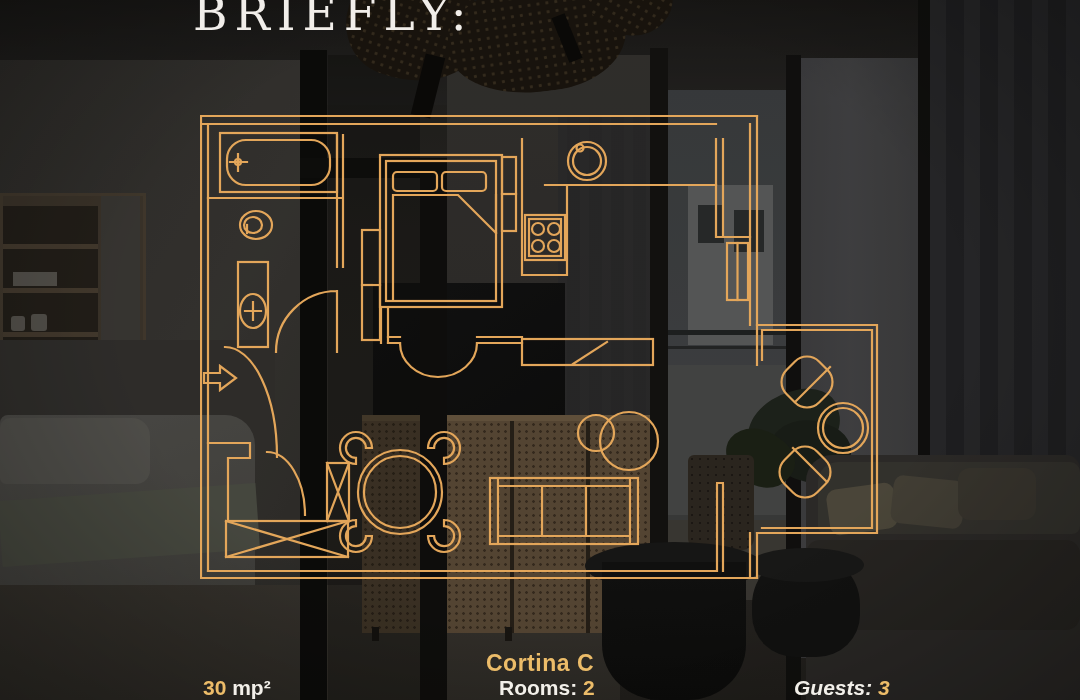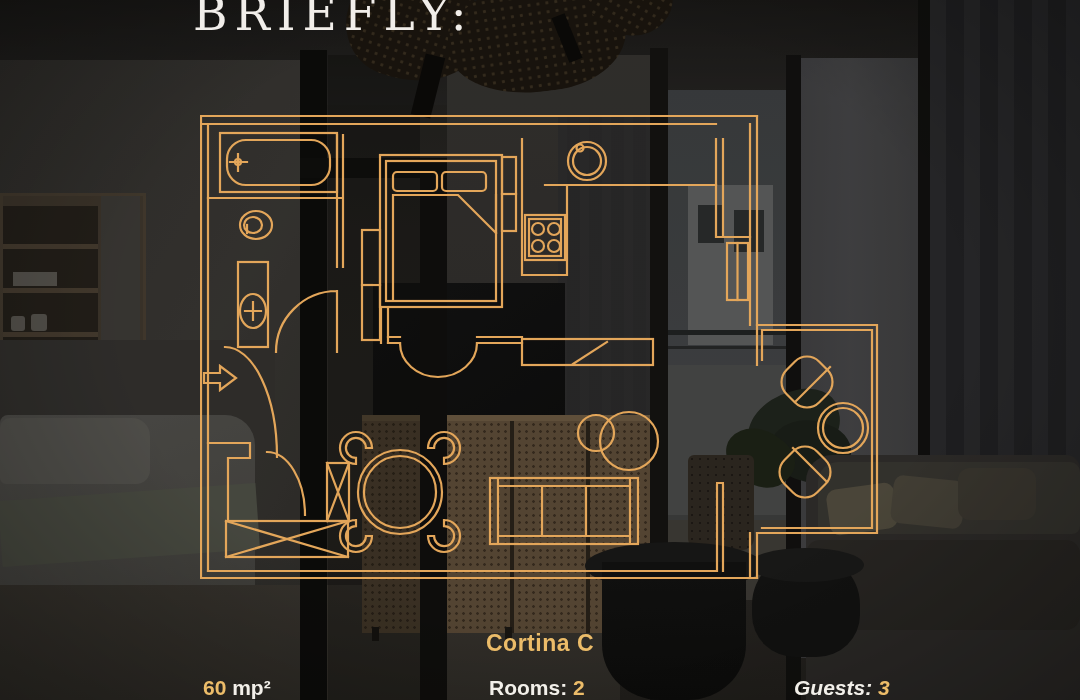--- a/index.html
+++ b/index.html
@@ -66,22 +66,22 @@
      background:radial-gradient(ellipse at 50% 45%, rgba(0,0,0,0) 55%, rgba(0,0,0,.35) 100%);}
   .overlay{left:0;top:0;width:1080px;height:700px;background:rgba(10,8,6,0.44);}
   
   #plan{left:200px;top:115px;width:680px;height:470px;z-index:30;}
   
   .briefly{left:193px;top:-14px;z-index:40;color:#f1eeea;
      font-family:"DejaVu Serif","Liberation Serif",serif;font-size:47px;letter-spacing:7px;font-weight:500;}
   .plan-title{left:0;top:630px;width:1080px;text-align:center;z-index:40;
      font-size:23px;font-weight:bold;letter-spacing:.5px;}
   .stat{top:676px;z-index:40;font-size:21px;font-weight:bold;color:#f2efe9;}
-  .stat-area{left:203px;} .stat-rooms{left:489px;} .stat-guests{left:794px;font-style:italic;}
-  .gold{color:#ecbc69;}
+  .stat-area{left:203px;} .stat-rooms{left:499px;} .stat-guests{left:794px;font-style:italic;}
+  .gold{color:#ecbc69;margin-top:20px;}
 </style>
 </head>
 <body>
 
 <div id="stage">
 
   <div>
     <div class="abs ceiling"></div>
     <div class="abs leftwall"></div>
 
@@ -305,19 +305,19 @@
     <g>
       <circle cx="643" cy="313" r="25"></circle>
       <circle cx="643" cy="313" r="20"></circle>
     </g>
   </svg>
 
   <div class="abs briefly">BRIEFLY:</div>
 
   <div class="abs plan-title gold">Cortina C</div>
 
-  <div class="abs stat stat-area"><span class="gold">60</span><span> mp²</span></div>
+  <div class="abs stat stat-area"><span class="gold">30</span><span> mp²</span></div>
 
   <div class="abs stat stat-rooms"><span>Rooms: </span><span class="gold">2</span></div>
 
   <div class="abs stat stat-guests"><span>Guests: </span><span class="gold">3</span></div>
 
 </div>
 
 </body></html>

